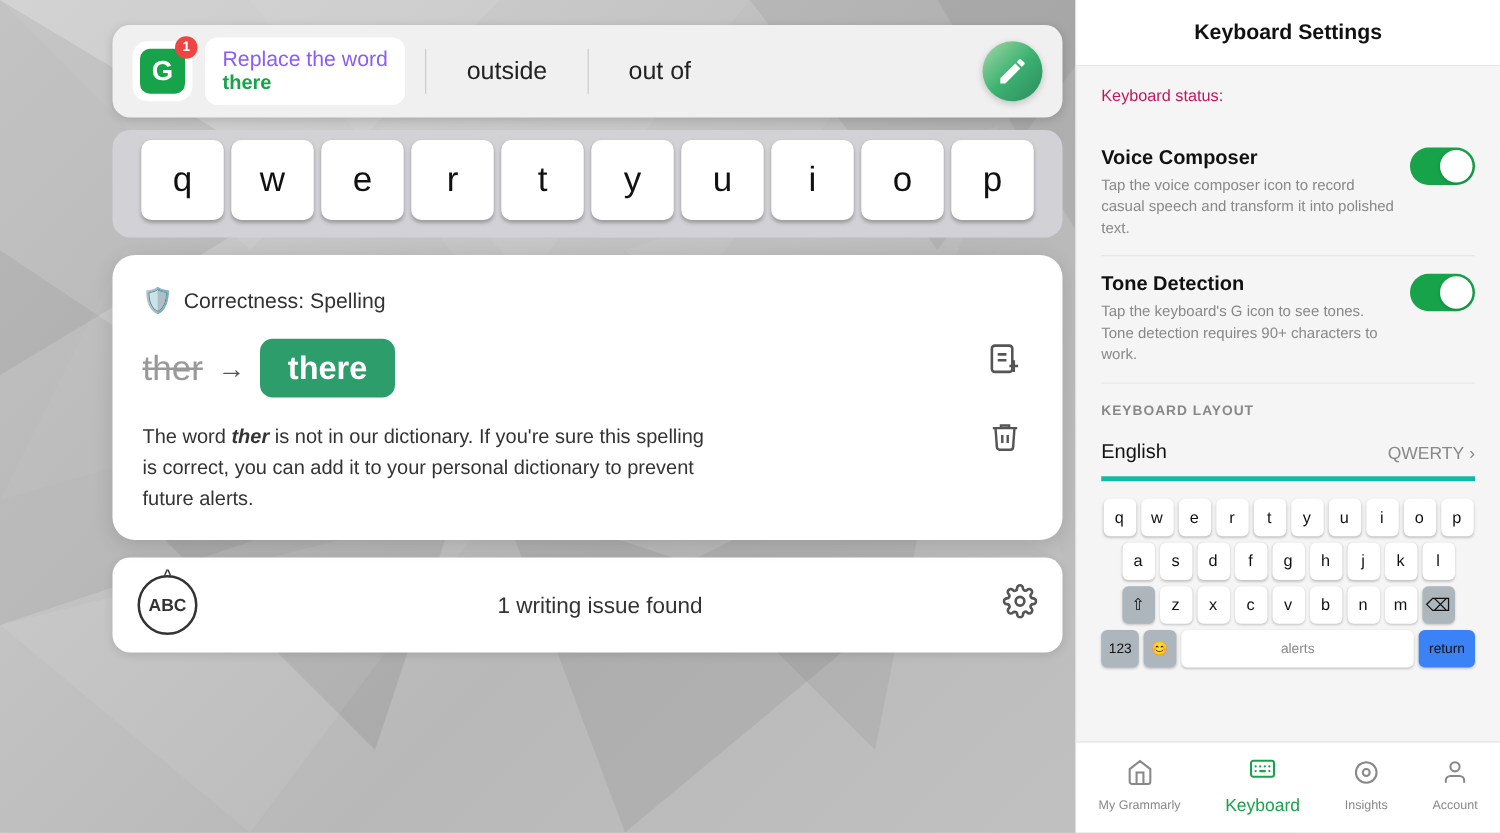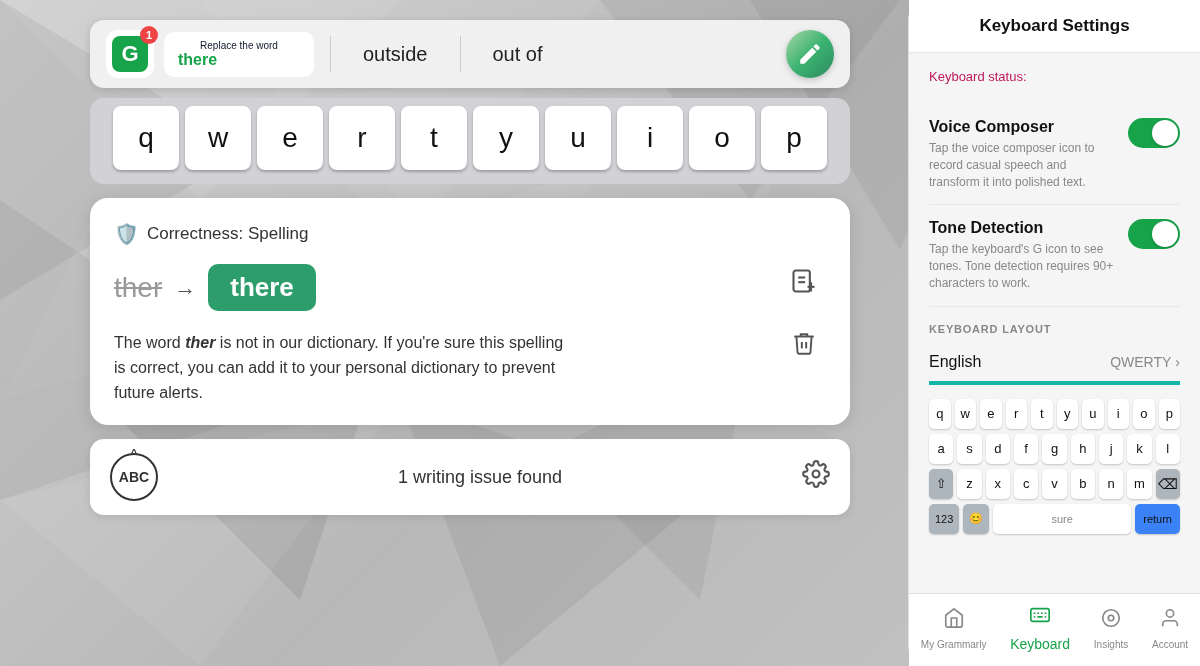--- a/index.html
+++ b/index.html
@@ -87,22 +87,22 @@
       justify-content: center;
     }
 
     .suggestion-text {
       background: white;
       border-radius: 10px;
       padding: 8px 14px;
       min-width: 150px;
     }
     .suggestion-label {
-      font-size: 10px;
-      color: #0f172a;
+      font-size: 17px;
+      color: #8b5cf6;
       text-align: center;
     }
     .suggestion-word-highlight {
       color: #16a34a;
       font-size: 16px;
       font-weight: 600;
     }
 
     .suggestion-divider {
       width: 1px;
@@ -277,28 +277,27 @@
       font-size: 24px;
       color: #555;
       cursor: pointer;
     }
 
     
     .right-panel {
       position: absolute;
       right: 0;
       top: 0;
-      width: 292px;
+      width: 340px;
       height: 666px;
       background: #f5f5f5;
       border-left: 1px solid #e0e0e0;
       z-index: 2;
       display: flex;
       flex-direction: column;
-      border-radius: 20px;
     }
 
     .settings-header {
       background: white;
       padding: 16px 20px;
       border-bottom: 1px solid #e8e8e8;
       text-align: center;
       font-size: 17px;
       font-weight: 600;
       color: #111;
@@ -690,21 +689,21 @@
         <div class="mini-key">c</div>
         <div class="mini-key">v</div>
         <div class="mini-key">b</div>
         <div class="mini-key">n</div>
         <div class="mini-key">m</div>
         <div class="mini-key-dark" style="font-size:14px;">⌫</div>
       </div>
       <div class="mini-row" style="gap:4px;">
         <div class="mini-key-wide">123</div>
         <div class="mini-key-wide">😊</div>
-        <div class="mini-key-space">sure</div>
+        <div class="mini-key-space">alerts</div>
         <div class="mini-key-return">return</div>
       </div>
     </div>
 
   </div>
 
   <div class="bottom-nav">
     <div class="nav-item">
       <span class="nav-icon">
         <svg width="22" height="22" viewBox="0 0 24 24" fill="none" stroke="#888" stroke-width="1.8">

